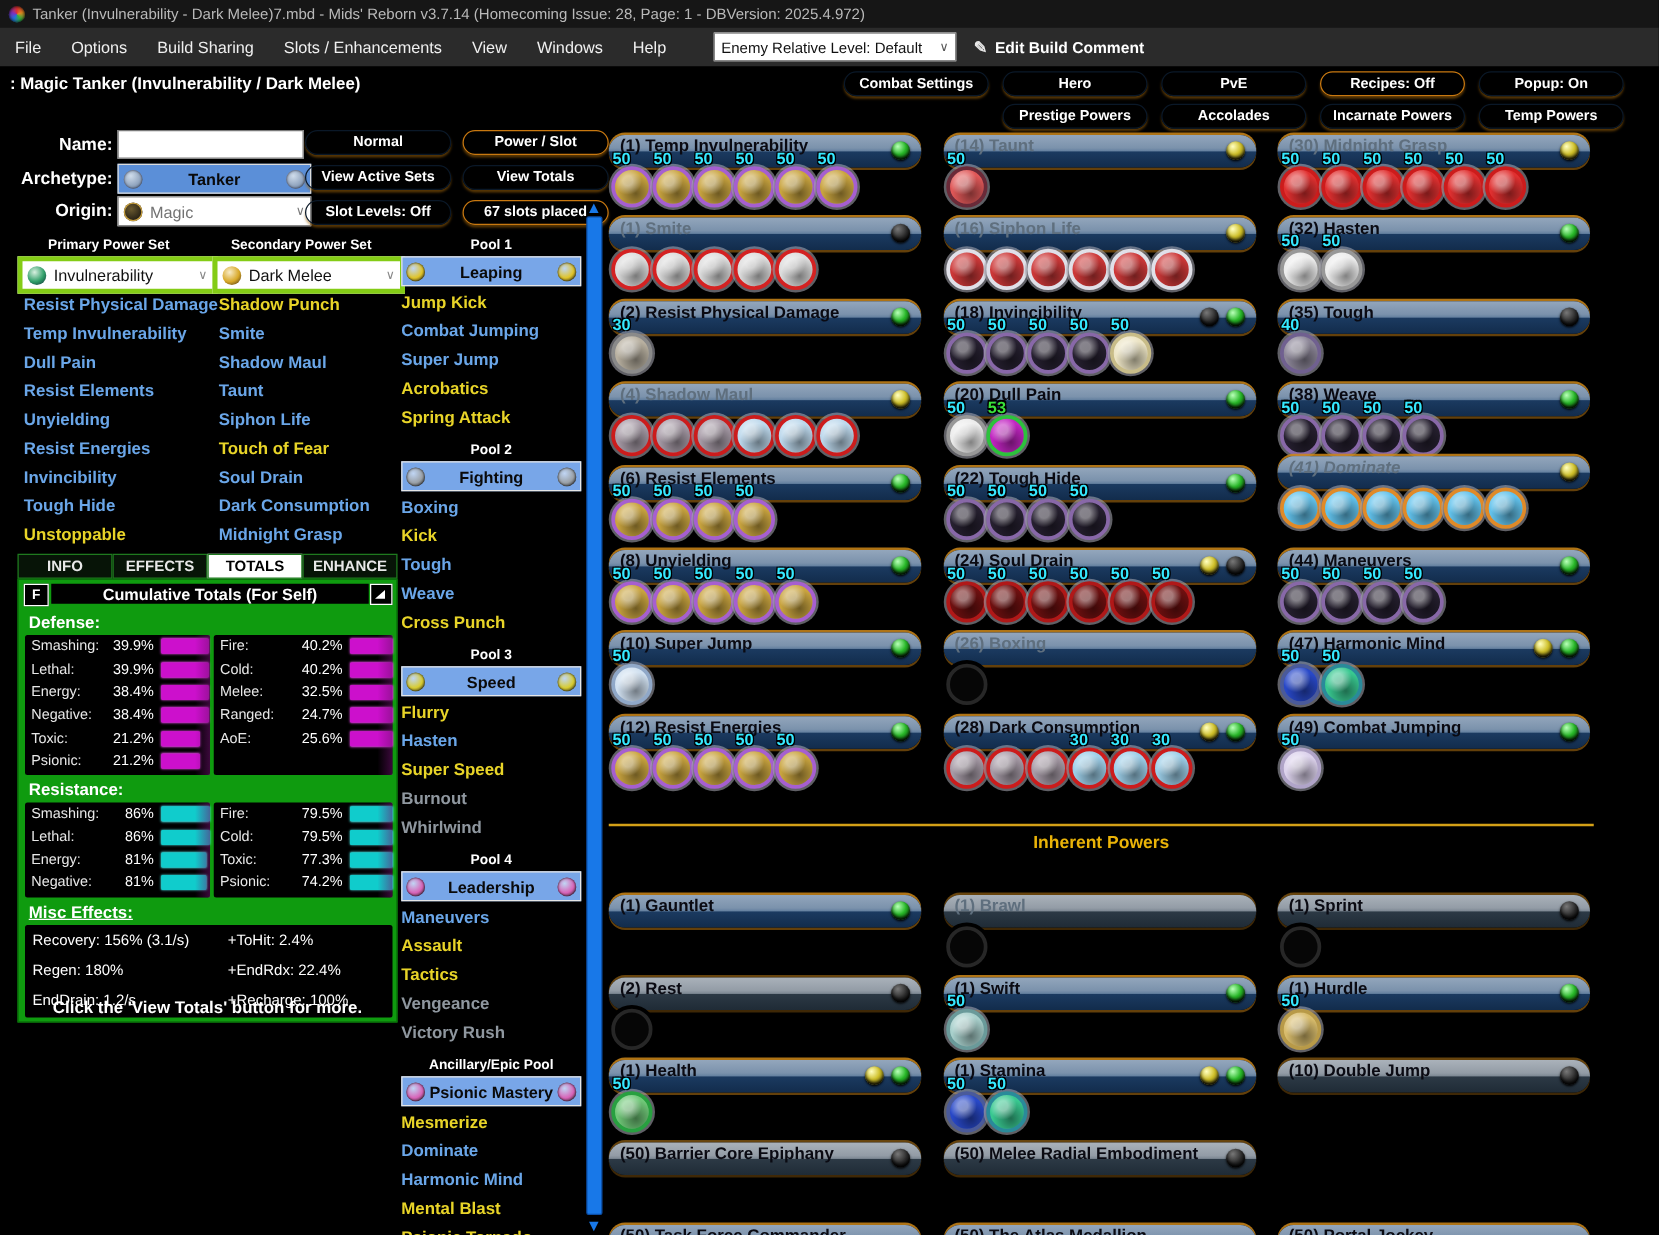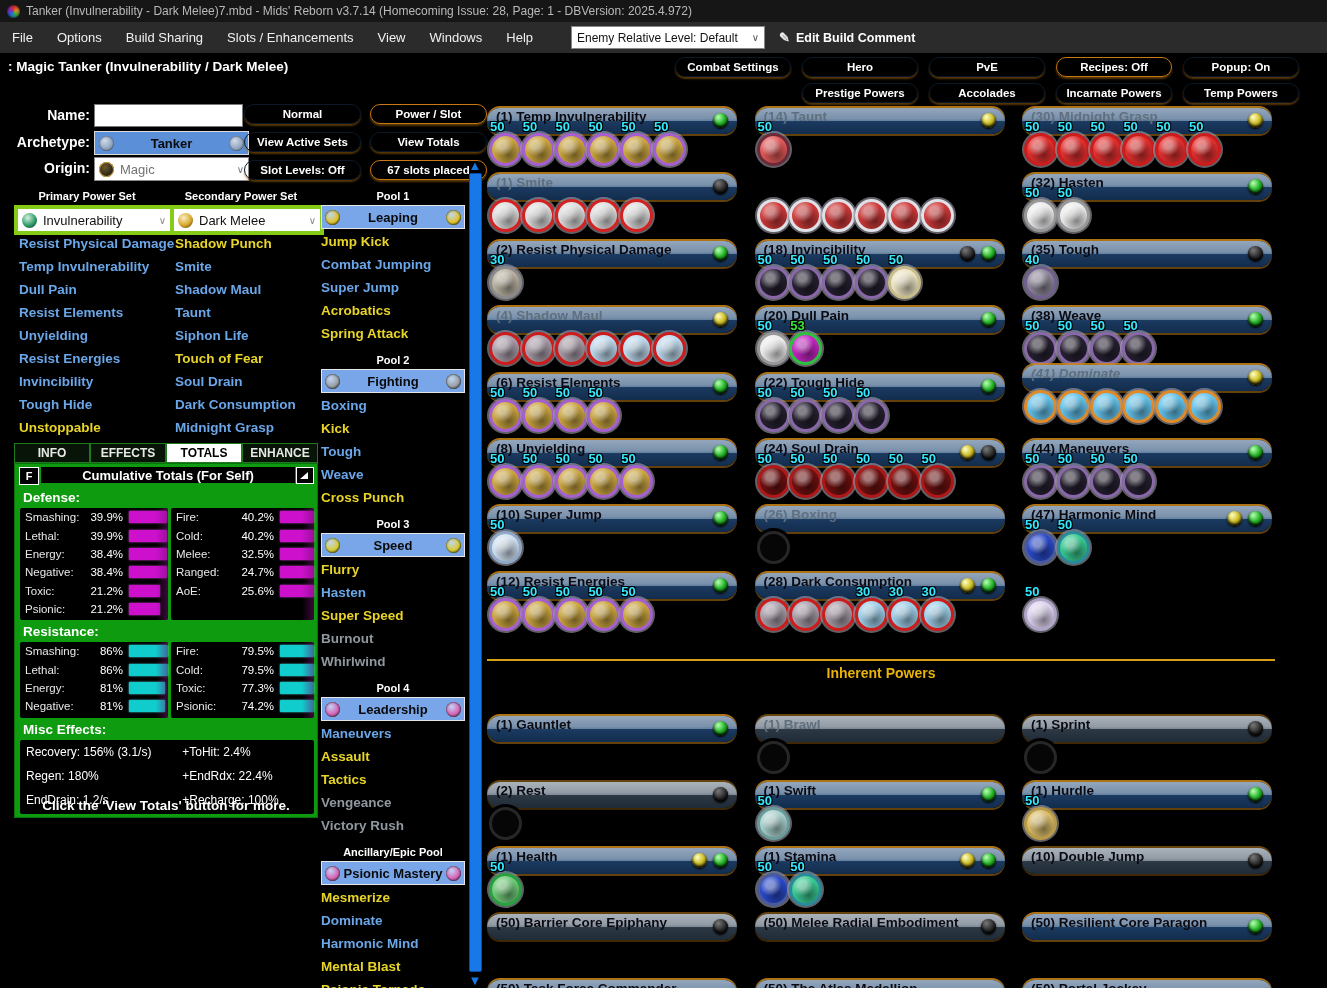--- a/index.html
+++ b/index.html
@@ -399,21 +399,21 @@
         <span class="tl">Toxic:</span>
         <span class="tv">77.3%</span>
         <span class="tb res" style="width: 39px;"></span>
       </div>
       <div class="trow">
         <span class="tl">Psionic:</span>
         <span class="tv">74.2%</span>
         <span class="tb res" style="width: 37px;"></span>
       </div>
     </div>
-  <div class="sec-label" style="top:258px;">Misc Effects:</div>
+  <div class="sec-label" style="top:258px;text-decoration:underline;">Misc Effects:</div>
   <div class="tbox" id="misc-box" style="left:5px;top:276px;width:294px;height:74px;">
       <div class="mrow">
         <span class="ml">Recovery: 156% (3.1/s)</span>
         <span class="mr">+ToHit: 2.4%</span>
       </div>
       <div class="mrow">
         <span class="ml">Regen: 180%</span>
         <span class="mr">+EndRdx: 22.4%</span>
       </div>
       <div class="mrow">
@@ -618,20 +618,26 @@
         <div class="leds">
           <span class="led led-y"></span>
         </div>
       </div>
       <div class="slot" style="left: 2px; top: 12px;">
         <span class="s-lv">50</span>
         <div class="s-ico" style="border-color: rgb(106, 42, 56); background-color: rgb(224, 88, 88); background-image: radial-gradient(circle at 38% 32%, rgba(255, 255, 255, 0.45) 0px, rgba(255, 255, 255, 0.45) 16%, rgba(0, 0, 0, 0) 45%), radial-gradient(circle at 62% 70%, rgba(0, 0, 0, 0.45), rgba(0, 0, 0, 0) 60%);"></div>
       </div>
     </div>
     <div class="power" style="left: 267.5px; top: 66.4px;">
+      <div class="pbar">
+        <span class="plabel off">(16) Siphon Life</span>
+        <div class="leds">
+          <span class="led led-y"></span>
+        </div>
+      </div>
       <div class="slot" style="left: 2px; top: 12px;">
         <div class="s-ico" style="border-color: rgb(224, 224, 232); background-color: rgb(204, 56, 56); background-image: radial-gradient(circle at 38% 32%, rgba(255, 255, 255, 0.45) 0px, rgba(255, 255, 255, 0.45) 16%, rgba(0, 0, 0, 0) 45%), radial-gradient(circle at 62% 70%, rgba(0, 0, 0, 0.45), rgba(0, 0, 0, 0) 60%);"></div>
       </div>
       <div class="slot" style="left: 34.8px; top: 12px;">
         <div class="s-ico" style="border-color: rgb(224, 224, 232); background-color: rgb(204, 56, 56); background-image: radial-gradient(circle at 38% 32%, rgba(255, 255, 255, 0.45) 0px, rgba(255, 255, 255, 0.45) 16%, rgba(0, 0, 0, 0) 45%), radial-gradient(circle at 62% 70%, rgba(0, 0, 0, 0.45), rgba(0, 0, 0, 0) 60%);"></div>
       </div>
       <div class="slot" style="left: 67.6px; top: 12px;">
         <div class="s-ico" style="border-color: rgb(224, 224, 232); background-color: rgb(204, 56, 56); background-image: radial-gradient(circle at 38% 32%, rgba(255, 255, 255, 0.45) 0px, rgba(255, 255, 255, 0.45) 16%, rgba(0, 0, 0, 0) 45%), radial-gradient(circle at 62% 70%, rgba(0, 0, 0, 0.45), rgba(0, 0, 0, 0) 60%);"></div>
       </div>
       <div class="slot" style="left: 100.4px; top: 12px;">
@@ -930,20 +936,26 @@
       <div class="slot" style="left: 2px; top: 12px;">
         <span class="s-lv">50</span>
         <div class="s-ico" style="border-color: rgb(74, 90, 154); background-color: rgb(40, 72, 200); background-image: radial-gradient(circle at 38% 32%, rgba(255, 255, 255, 0.45) 0px, rgba(255, 255, 255, 0.45) 16%, rgba(0, 0, 0, 0) 45%), radial-gradient(circle at 62% 70%, rgba(0, 0, 0, 0.45), rgba(0, 0, 0, 0) 60%);"></div>
       </div>
       <div class="slot" style="left: 34.8px; top: 12px;">
         <span class="s-lv">50</span>
         <div class="s-ico" style="border-color: rgb(42, 138, 154); background-color: rgb(56, 200, 144); background-image: radial-gradient(circle at 38% 32%, rgba(255, 255, 255, 0.45) 0px, rgba(255, 255, 255, 0.45) 16%, rgba(0, 0, 0, 0) 45%), radial-gradient(circle at 62% 70%, rgba(0, 0, 0, 0.45), rgba(0, 0, 0, 0) 60%);"></div>
       </div>
     </div>
     <div class="power" style="left: 535px; top: 464.8px;">
+      <div class="pbar">
+        <span class="plabel">(49) Combat Jumping</span>
+        <div class="leds">
+          <span class="led led-g"></span>
+        </div>
+      </div>
       <div class="slot" style="left: 2px; top: 12px;">
         <span class="s-lv">50</span>
         <div class="s-ico" style="border-color: rgb(176, 164, 200); background-color: rgb(220, 210, 236); background-image: radial-gradient(circle at 38% 32%, rgba(255, 255, 255, 0.45) 0px, rgba(255, 255, 255, 0.45) 16%, rgba(0, 0, 0, 0) 45%), radial-gradient(circle at 62% 70%, rgba(0, 0, 0, 0.45), rgba(0, 0, 0, 0) 60%);"></div>
       </div>
     </div>
     <div class="power" style="left: 0px; top: 608px;">
       <div class="pbar">
         <span class="plabel">(1) Gauntlet</span>
         <div class="leds">
           <span class="led led-g"></span>
@@ -1064,27 +1076,19 @@
       </div>
     </div>
     <div class="power" style="left: 535px; top: 740px;">
       <div class="pbar gray">
         <span class="plabel">(10) Double Jump</span>
         <div class="leds">
           <span class="led led-k"></span>
         </div>
       </div>
     </div>
-    <div class="power" style="left: 535px; top: 806px;">
-      <div class="pbar">
-        <span class="plabel">(50) Resilient Core Paragon</span>
-        <div class="leds">
-          <span class="led led-g"></span>
-        </div>
-      </div>
-    </div>
     <div class="power" style="left: 535px; top: 872px;">
       <div class="pbar">
         <span class="plabel">(50) Portal Jockey</span>
         <div class="leds"></div>
       </div>
     </div>
   </div>
 
 </body></html>

